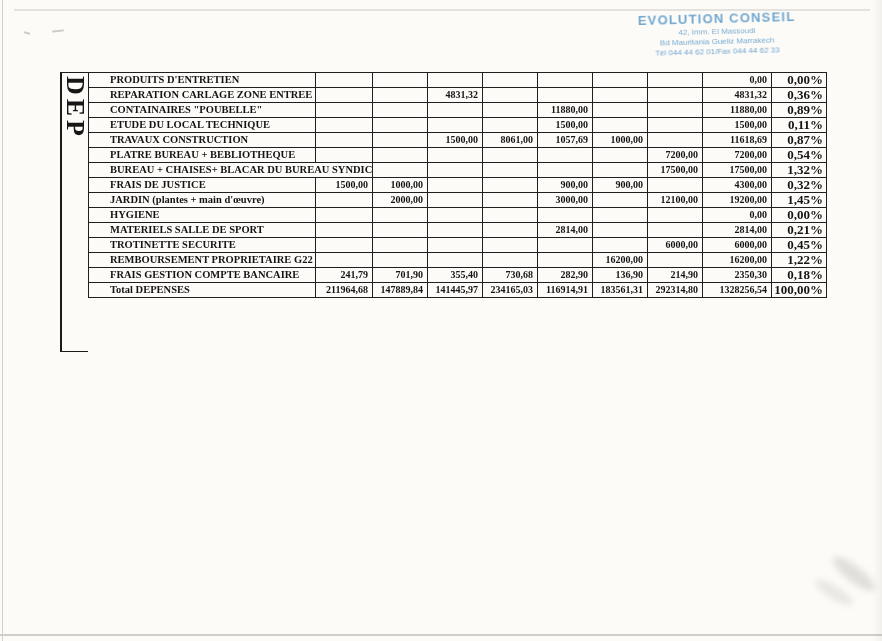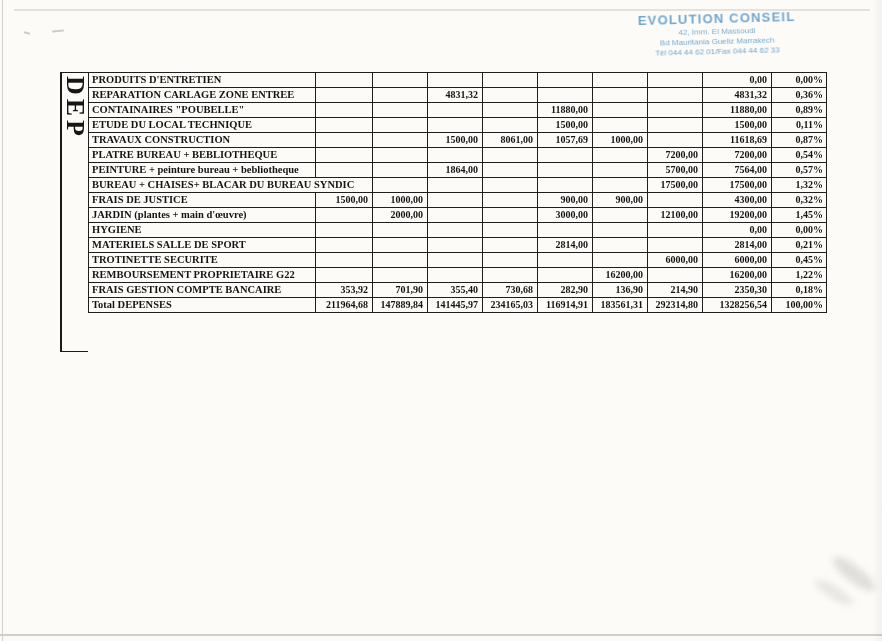--- a/index.html
+++ b/index.html
@@ -35,24 +35,24 @@
   .dep-cell span{writing-mode:vertical-rl;text-orientation:mixed;
                  font-weight:bold;font-size:26px;letter-spacing:4px;color:#161616;
                  padding-top:3px;line-height:26px;}
 
   
   .tbl-wrap{position:absolute;left:88px;top:72px;}
   table{border-collapse:collapse;table-layout:fixed;width:739px;border:1.5px solid #161616;}
   td{border:1px solid #1f1f1f;height:14.5px;box-sizing:border-box;padding:0;
      font-weight:bold;color:#141414;white-space:nowrap;overflow:hidden;
      font-size:10.5px;line-height:14px;}
-  td.lbl{padding-left:3px;text-align:left;}
+  td.lbl{padding-left:21px;text-align:left;}
   td.num{text-align:right;padding-right:4px;font-size:10px;}
   td.total{}
-  td.pct{text-align:right;padding-right:3px;font-size:10px;}
+  td.pct{text-align:right;padding-right:3px;font-size:13px;}
 </style>
 </head>
 <body>
 
 <div class="page">
 
   <div class="scan-line-top"></div>
   <div class="scan-line-left"></div>
   <div class="scan-line-bottom"></div>
   <div class="scan-fade-right"></div>
@@ -153,32 +153,20 @@
             <td class="num"></td>
             <td class="num"></td>
             <td class="num"></td>
             <td class="num"></td>
             <td class="num"></td>
             <td class="num">7200,00</td>
             <td class="num total">7200,00</td>
             <td class="pct">0,54%</td>
           </tr>
           <tr>
-            <td class="lbl">PEINTURE + peinture bureau + bebliotheque</td>
-            <td class="num"></td>
-            <td class="num"></td>
-            <td class="num">1864,00</td>
-            <td class="num"></td>
-            <td class="num"></td>
-            <td class="num"></td>
-            <td class="num">5700,00</td>
-            <td class="num total">7564,00</td>
-            <td class="pct">0,57%</td>
-          </tr>
-          <tr>
             <td class="lbl" colspan="2">BUREAU + CHAISES+ BLACAR DU BUREAU SYNDIC</td>
             <td class="num"></td>
             <td class="num"></td>
             <td class="num"></td>
             <td class="num"></td>
             <td class="num"></td>
             <td class="num">17500,00</td>
             <td class="num total">17500,00</td>
             <td class="pct">1,32%</td>
           </tr>
@@ -249,21 +237,21 @@
             <td class="num"></td>
             <td class="num"></td>
             <td class="num"></td>
             <td class="num">16200,00</td>
             <td class="num"></td>
             <td class="num total">16200,00</td>
             <td class="pct">1,22%</td>
           </tr>
           <tr>
             <td class="lbl">FRAIS GESTION COMPTE BANCAIRE</td>
-            <td class="num">353,92</td>
+            <td class="num">241,79</td>
             <td class="num">701,90</td>
             <td class="num">355,40</td>
             <td class="num">730,68</td>
             <td class="num">282,90</td>
             <td class="num">136,90</td>
             <td class="num">214,90</td>
             <td class="num total">2350,30</td>
             <td class="pct">0,18%</td>
           </tr>
           <tr>

